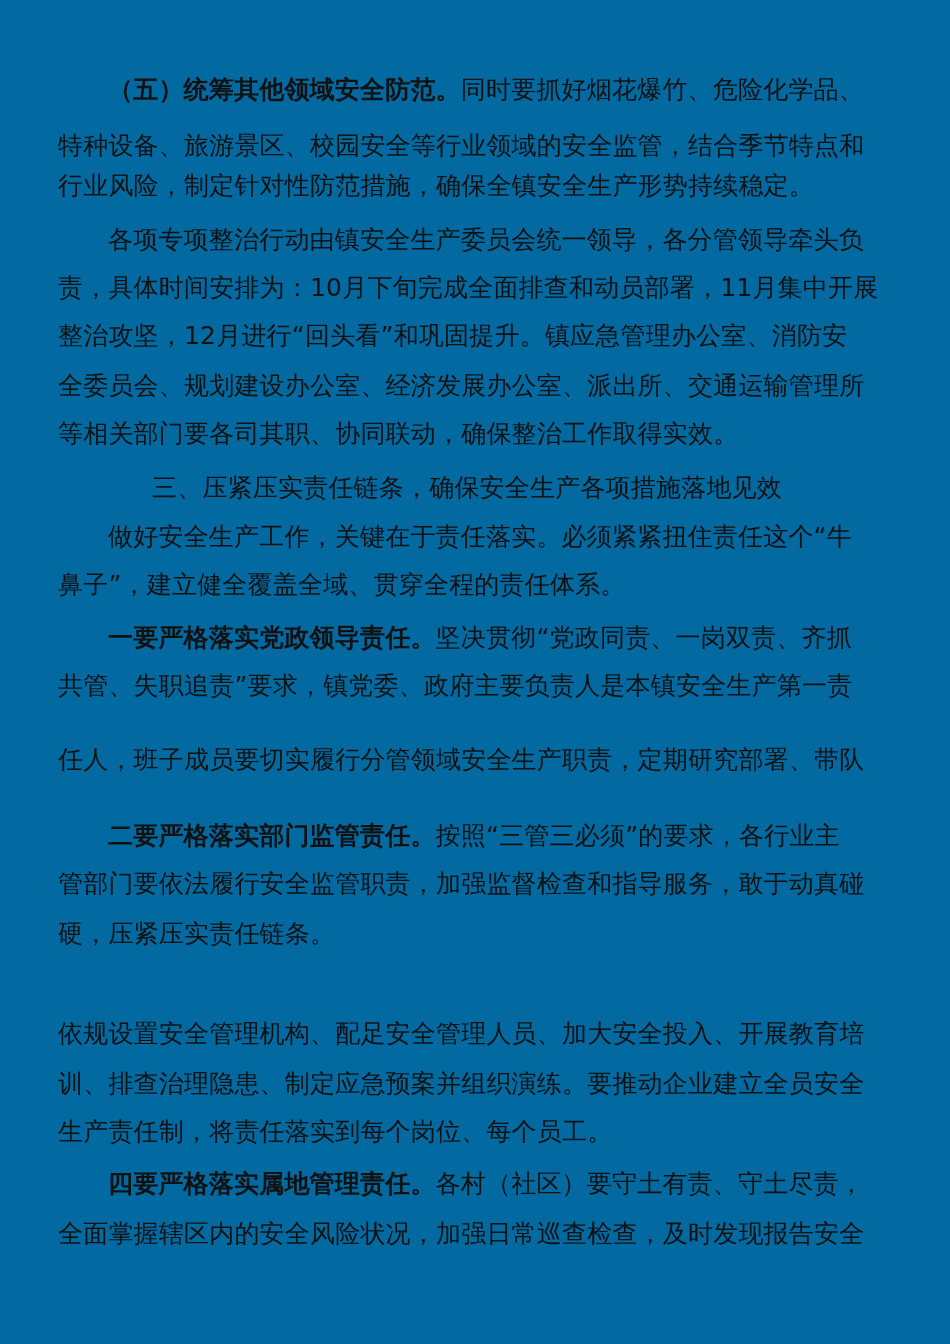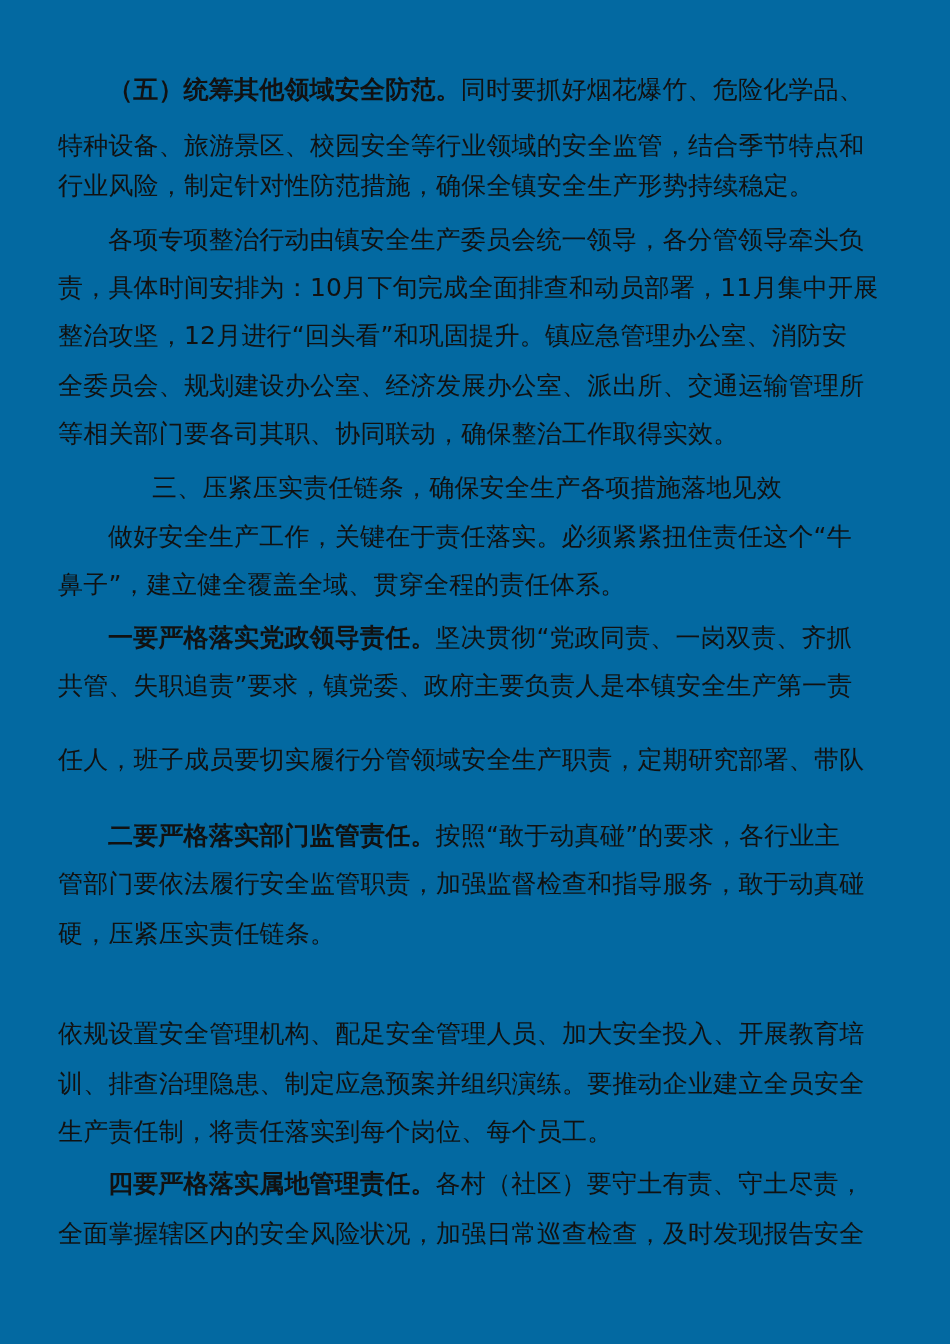--- a/index.html
+++ b/index.html
@@ -63,21 +63,21 @@
   <div class="line indent" style="top:517px;">做好安全生产工作，关键在于责任落实。必须紧紧扭住责任这个“牛</div>
   <div class="line" style="top:565px;">鼻子”，建立健全覆盖全域、贯穿全程的责任体系。</div>
 
   <div class="line indent" style="top:618px;">
     <span class="bold">一要严格落实党政领导责任。</span><span>坚决贯彻“党政同责、一岗双责、齐抓</span>
   </div>
   <div class="line" style="top:666px;">共管、失职追责”要求，镇党委、政府主要负责人是本镇安全生产第一责</div>
   <div class="line" style="top:700px;margin-top:40px;">任人，班子成员要切实履行分管领域安全生产职责，定期研究部署、带队</div>
 
   <div class="line indent" style="top:816px;">
-    <span class="bold">二要严格落实部门监管责任。</span><span>按照“敢于动真碰”的要求，各行业主</span>
+    <span class="bold">二要严格落实部门监管责任。</span><span>按照“三管三必须”的要求，各行业主</span>
   </div>
   <div class="line" style="top:864px;">管部门要依法履行安全监管职责，加强监督检查和指导服务，敢于动真碰</div>
   <div class="line" style="top:914px;">硬，压紧压实责任链条。</div>
 
   <div class="line" style="top:1014px;">依规设置安全管理机构、配足安全管理人员、加大安全投入、开展教育培</div>
   <div class="line" style="top:1064px;">训、排查治理隐患、制定应急预案并组织演练。要推动企业建立全员安全</div>
   <div class="line" style="top:1112px;">生产责任制，将责任落实到每个岗位、每个员工。</div>
 
   <div class="line indent" style="top:1164px;">
     <span class="bold">四要严格落实属地管理责任。</span><span>各村（社区）要守土有责、守土尽责，</span>

